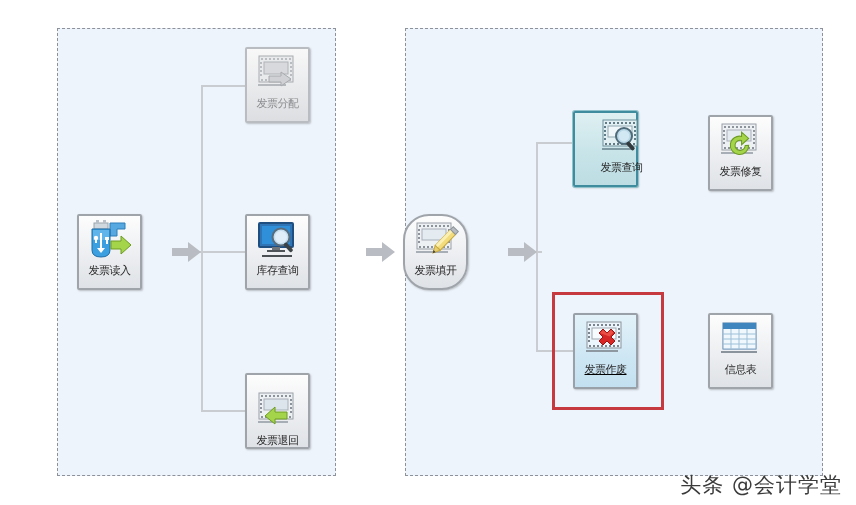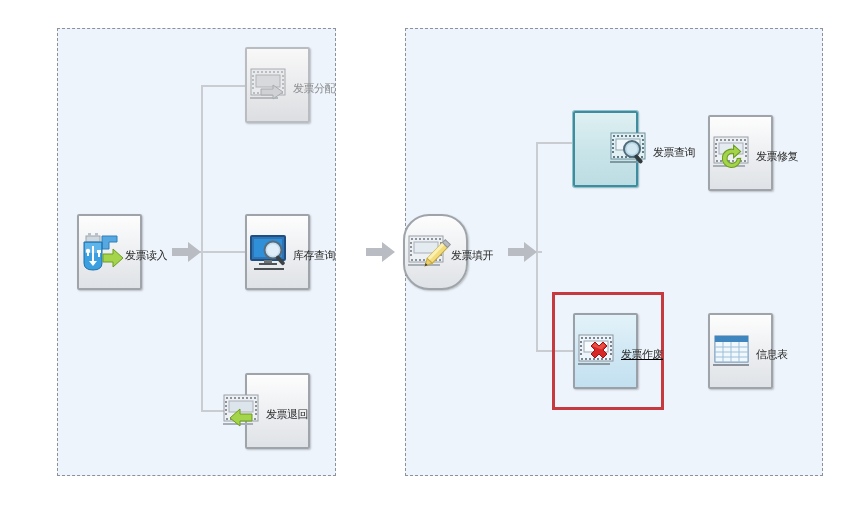--- a/index.html
+++ b/index.html
@@ -53,21 +53,21 @@
   .tile {
     position: absolute;
     width: 65px;
     height: 76px;
     box-sizing: border-box;
     border: 2px solid #9fa4ab;
     border-radius: 2px;
     background: linear-gradient(180deg,#fdfdfd 0%,#eceef1 55%,#dfe2e6 100%);
     box-shadow: 1px 1px 2px rgba(0,0,0,0.22);
     display: flex;
-    flex-direction: row;
+    flex-direction: column;
     align-items: center;
     justify-content: flex-start;
     padding-top: 4px;
   }
   .tile .glyph {
     width: 46px;
     height: 42px;
     display: block;
   }
   .tile .caption {
@@ -455,14 +455,15 @@
           <line x1="21" y1="10" x2="21" y2="30"></line>
           <line x1="29" y1="10" x2="29" y2="30"></line>
         </g>
         <rect x="5" y="10" width="33" height="20" fill="#d7ecf8" opacity="0.35"></rect>
         <rect x="3" y="32" width="36" height="2" fill="#8b949c"></rect>
       </svg>
     </span>
     <span class="caption">信息表</span>
   </div>
 
+  <div id="watermark">头条 @会计学堂</div>
 
 </div>
 
 </body></html>

